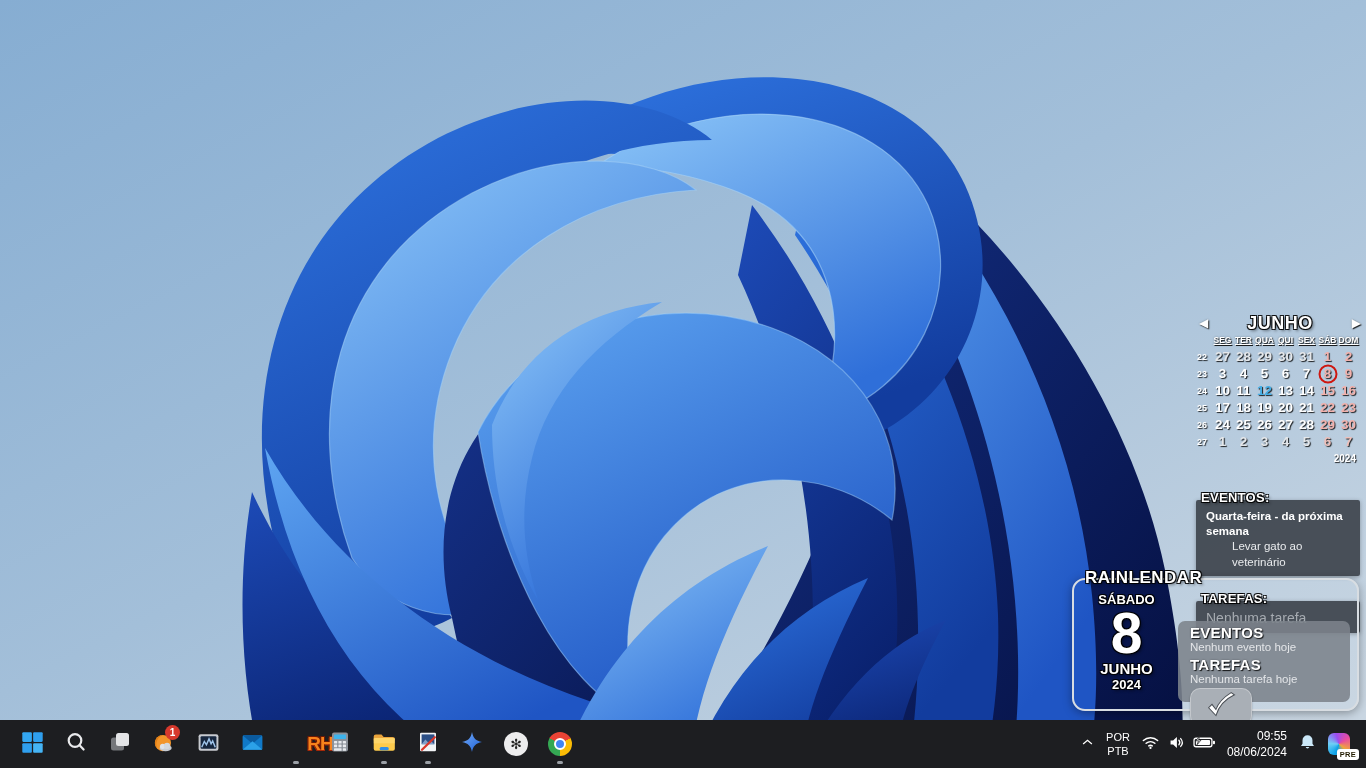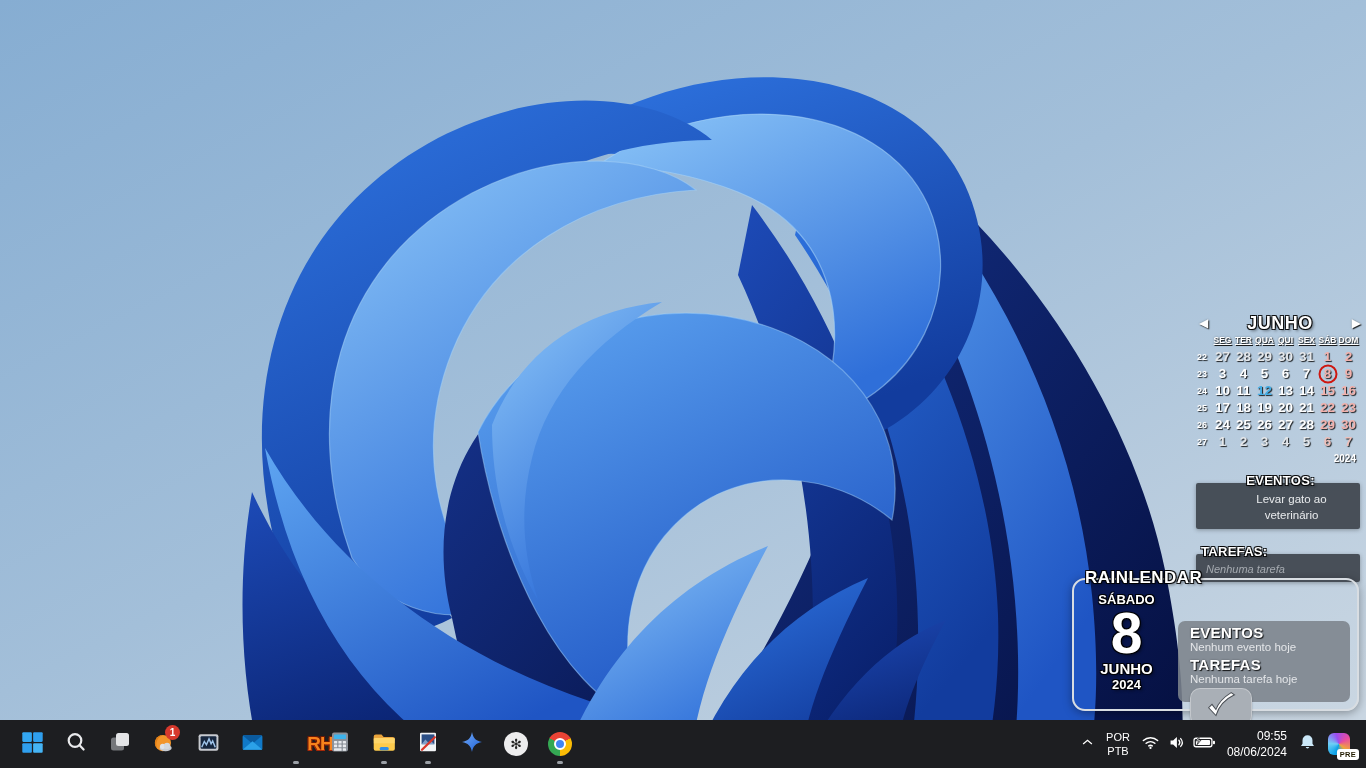--- a/index.html
+++ b/index.html
@@ -32,29 +32,29 @@
   .cal-day.adj{color:#e4e7ea;}
   .cal-day.adj_weekend{color:#eec0bb;}
   .cal-day.today{color:#f2b1ac;}
   .cal-day.today::after{content:"";position:absolute;left:50%;top:50%;width:15px;height:15px;
     transform:translate(-50%,-50%);border:2.5px solid #ce1710;border-radius:50%;}
   .cal-year{grid-column:1 / span 8;text-align:right;font-size:10px;font-weight:bold;padding-right:3px;
     text-shadow:1px 1px 1px rgba(0,0,0,.8);}
 
   
   .side-block{position:relative;width:164px;}
-  #events-block{margin-top:4px;text-align:center;}
+  #events-block{margin-top:21px;}
   #tasks-block{margin-top:13px;}
   .side-header{position:relative;z-index:2;display:inline-block;margin-left:5px;
     font-size:13px;font-weight:bold;color:#fff;letter-spacing:.3px;}
   .side-panel{position:relative;margin-top:-6px;background:rgba(62,69,77,.93);border-radius:2px;
     padding:9px 9px 6px 10px;box-shadow:0 1px 4px rgba(0,0,0,.3);}
   .event-title{font-size:11.5px;font-weight:bold;line-height:1.3;color:#fff;}
   .event-desc{font-size:11.5px;color:#e9ebed;line-height:1.35;padding-left:26px;}
-  .task-empty{font-size:11px;color:#a6abb1;line-height:1.2;font-style:italic;}
+  .task-empty{font-size:14px;color:#a6abb1;line-height:1.2;}
 
   
   #today-widget{position:absolute;left:1072px;top:578px;width:287px;height:133px;
     border:2px solid #d8dde2;border-radius:13px;box-shadow:0 2px 10px rgba(0,0,0,.35);}
   #rainlendar-label{position:absolute;top:-12px;left:11px;font-size:17px;font-weight:bold;
     color:#fff;letter-spacing:.5px;}
   #today-date{position:absolute;left:0;top:12px;width:105px;text-align:center;color:#fff;}
   .td-weekday{font-size:13px;font-weight:bold;}
   .td-day{font-size:57px;font-weight:bold;line-height:.92;}
   .td-month{font-size:15px;font-weight:bold;margin-top:1px;}
@@ -215,20 +215,21 @@
         <div class="cal-day adj">5</div>
         <div class="cal-day adj_weekend">6</div>
         <div class="cal-day adj_weekend">7</div>
         <div class="cal-year">2024</div>
       </div>
 
     <div class="side-block" id="events-block">
       <span class="side-header outline">EVENTOS:</span>
       <div class="side-panel">
         <div>
+          <div class="event-title">Quarta-feira  -  da próxima semana</div>
           <div class="event-desc">Levar gato ao veterinário</div>
         </div>
       </div>
     </div>
 
     <div class="side-block" id="tasks-block">
       <span class="side-header outline">TAREFAS:</span>
       <div class="side-panel">
         <div class="task-empty">Nenhuma tarefa</div>
       </div>

